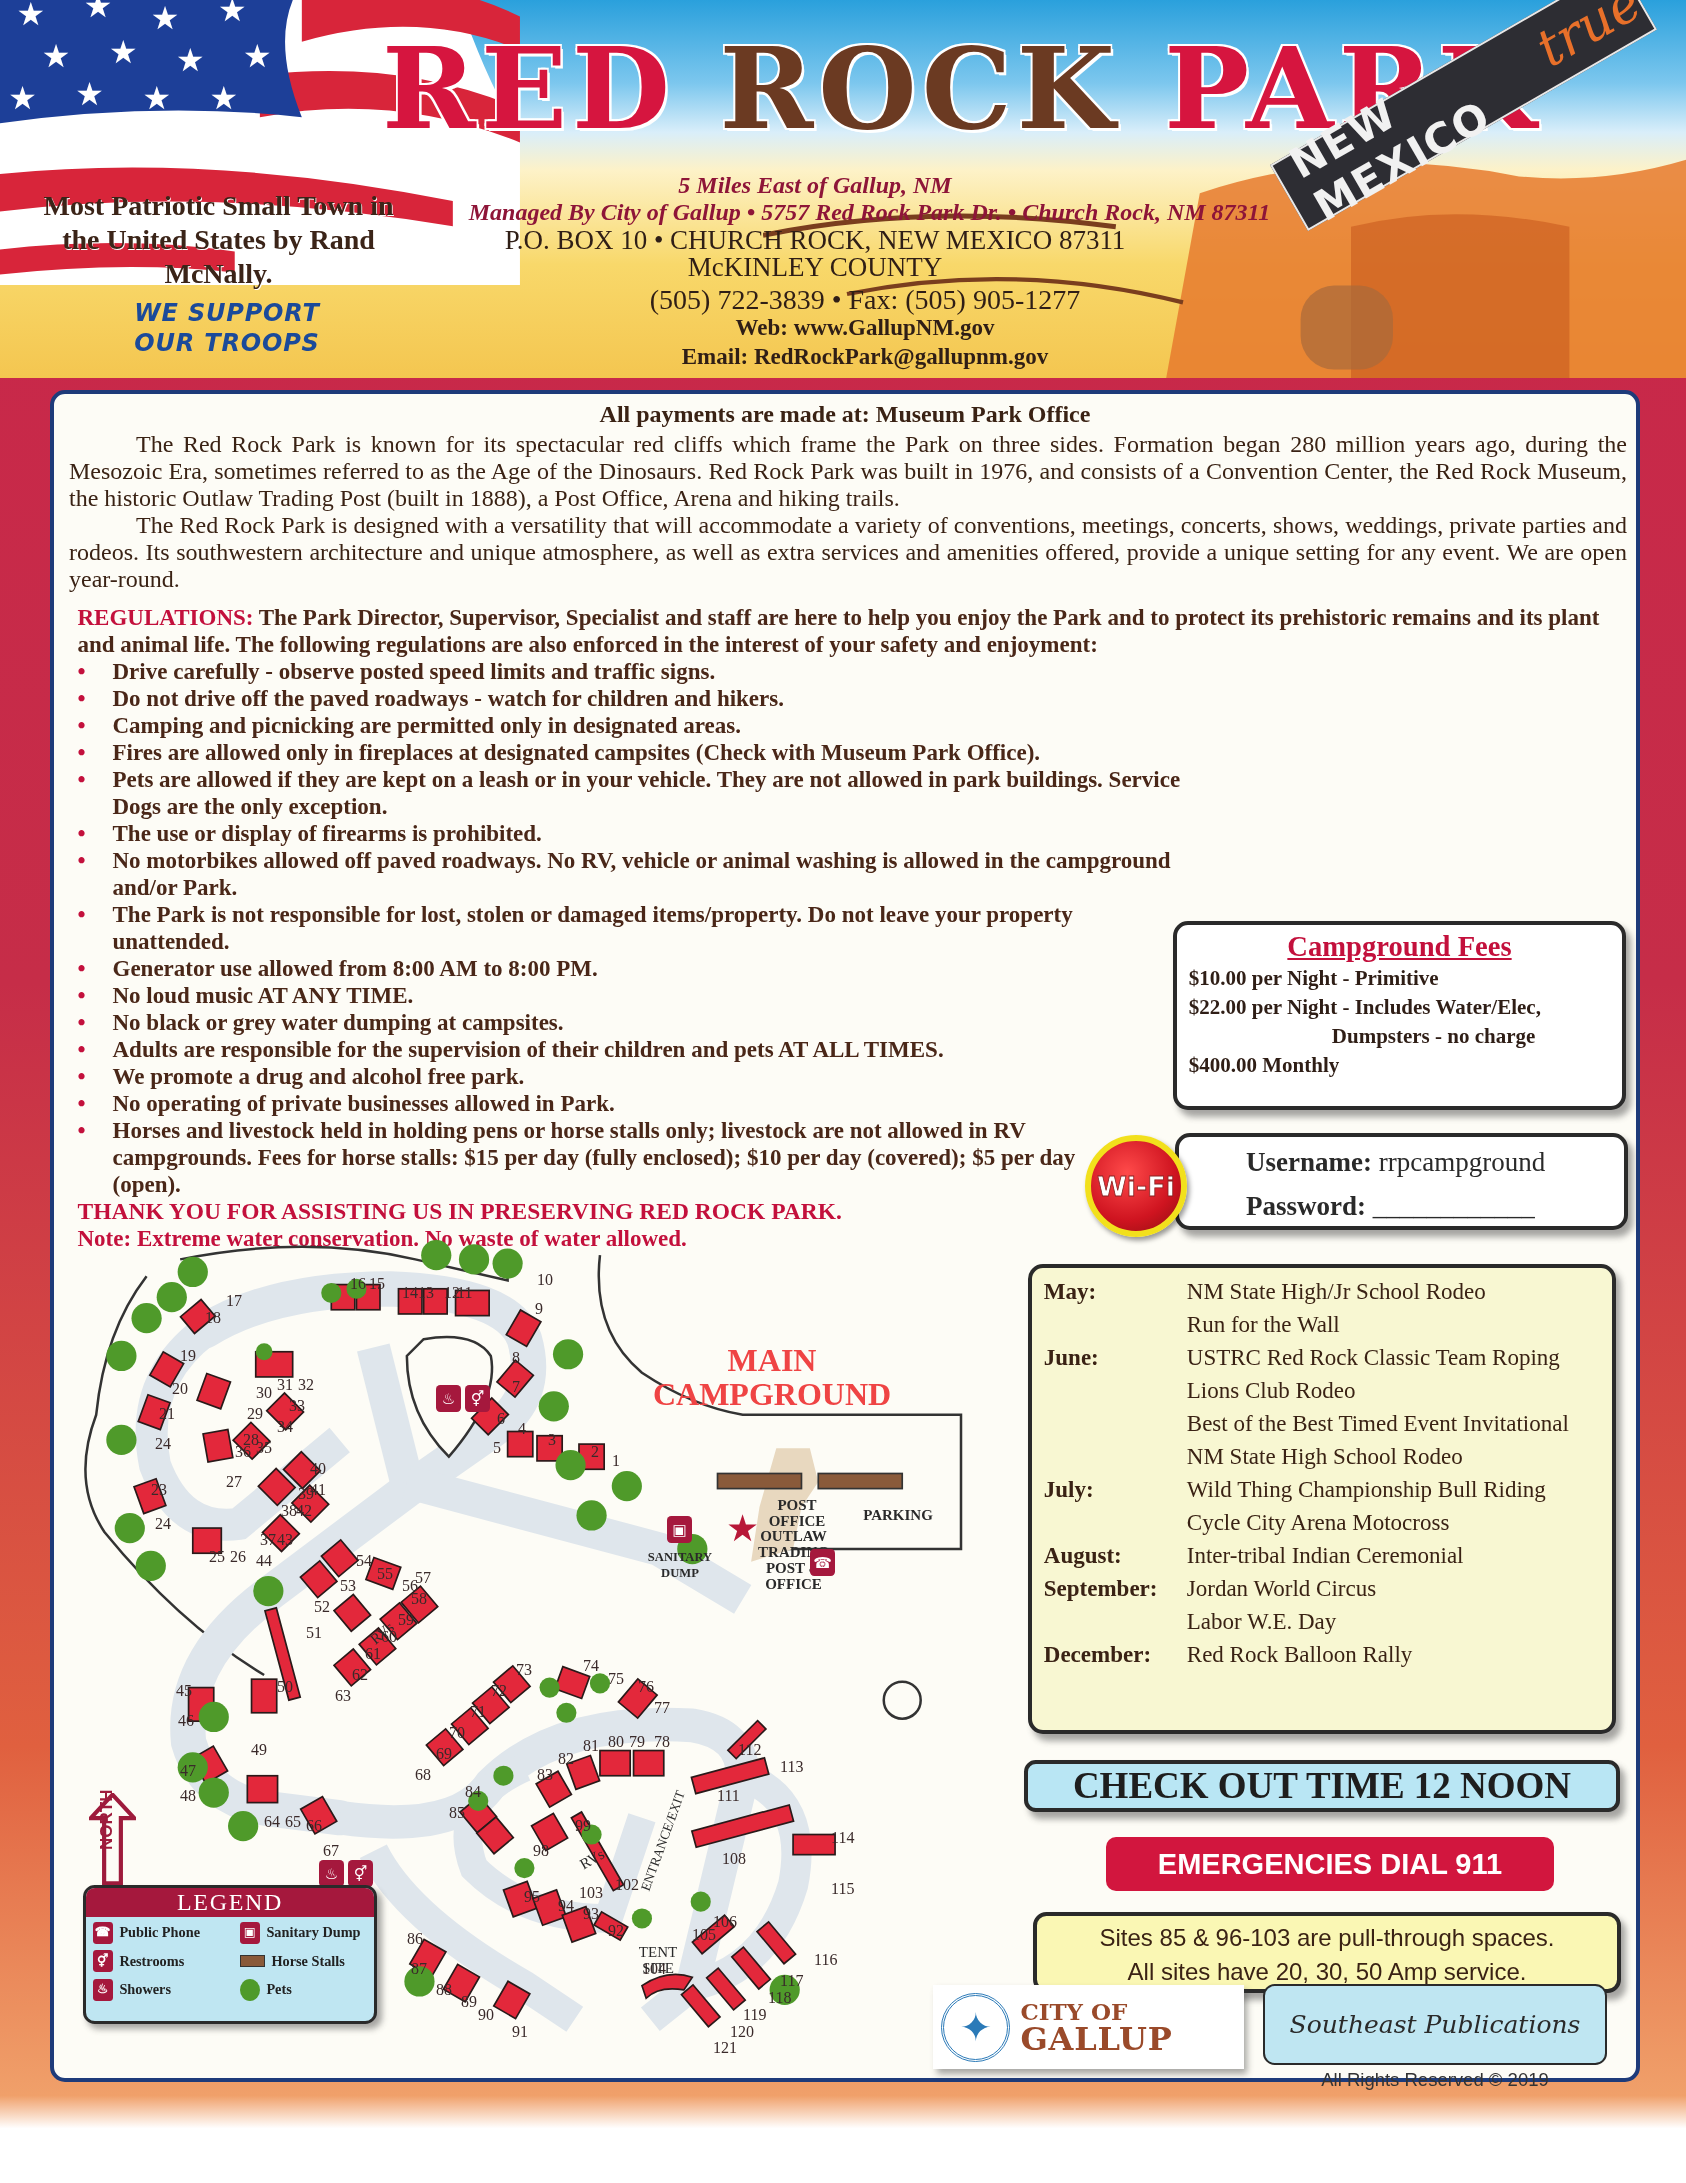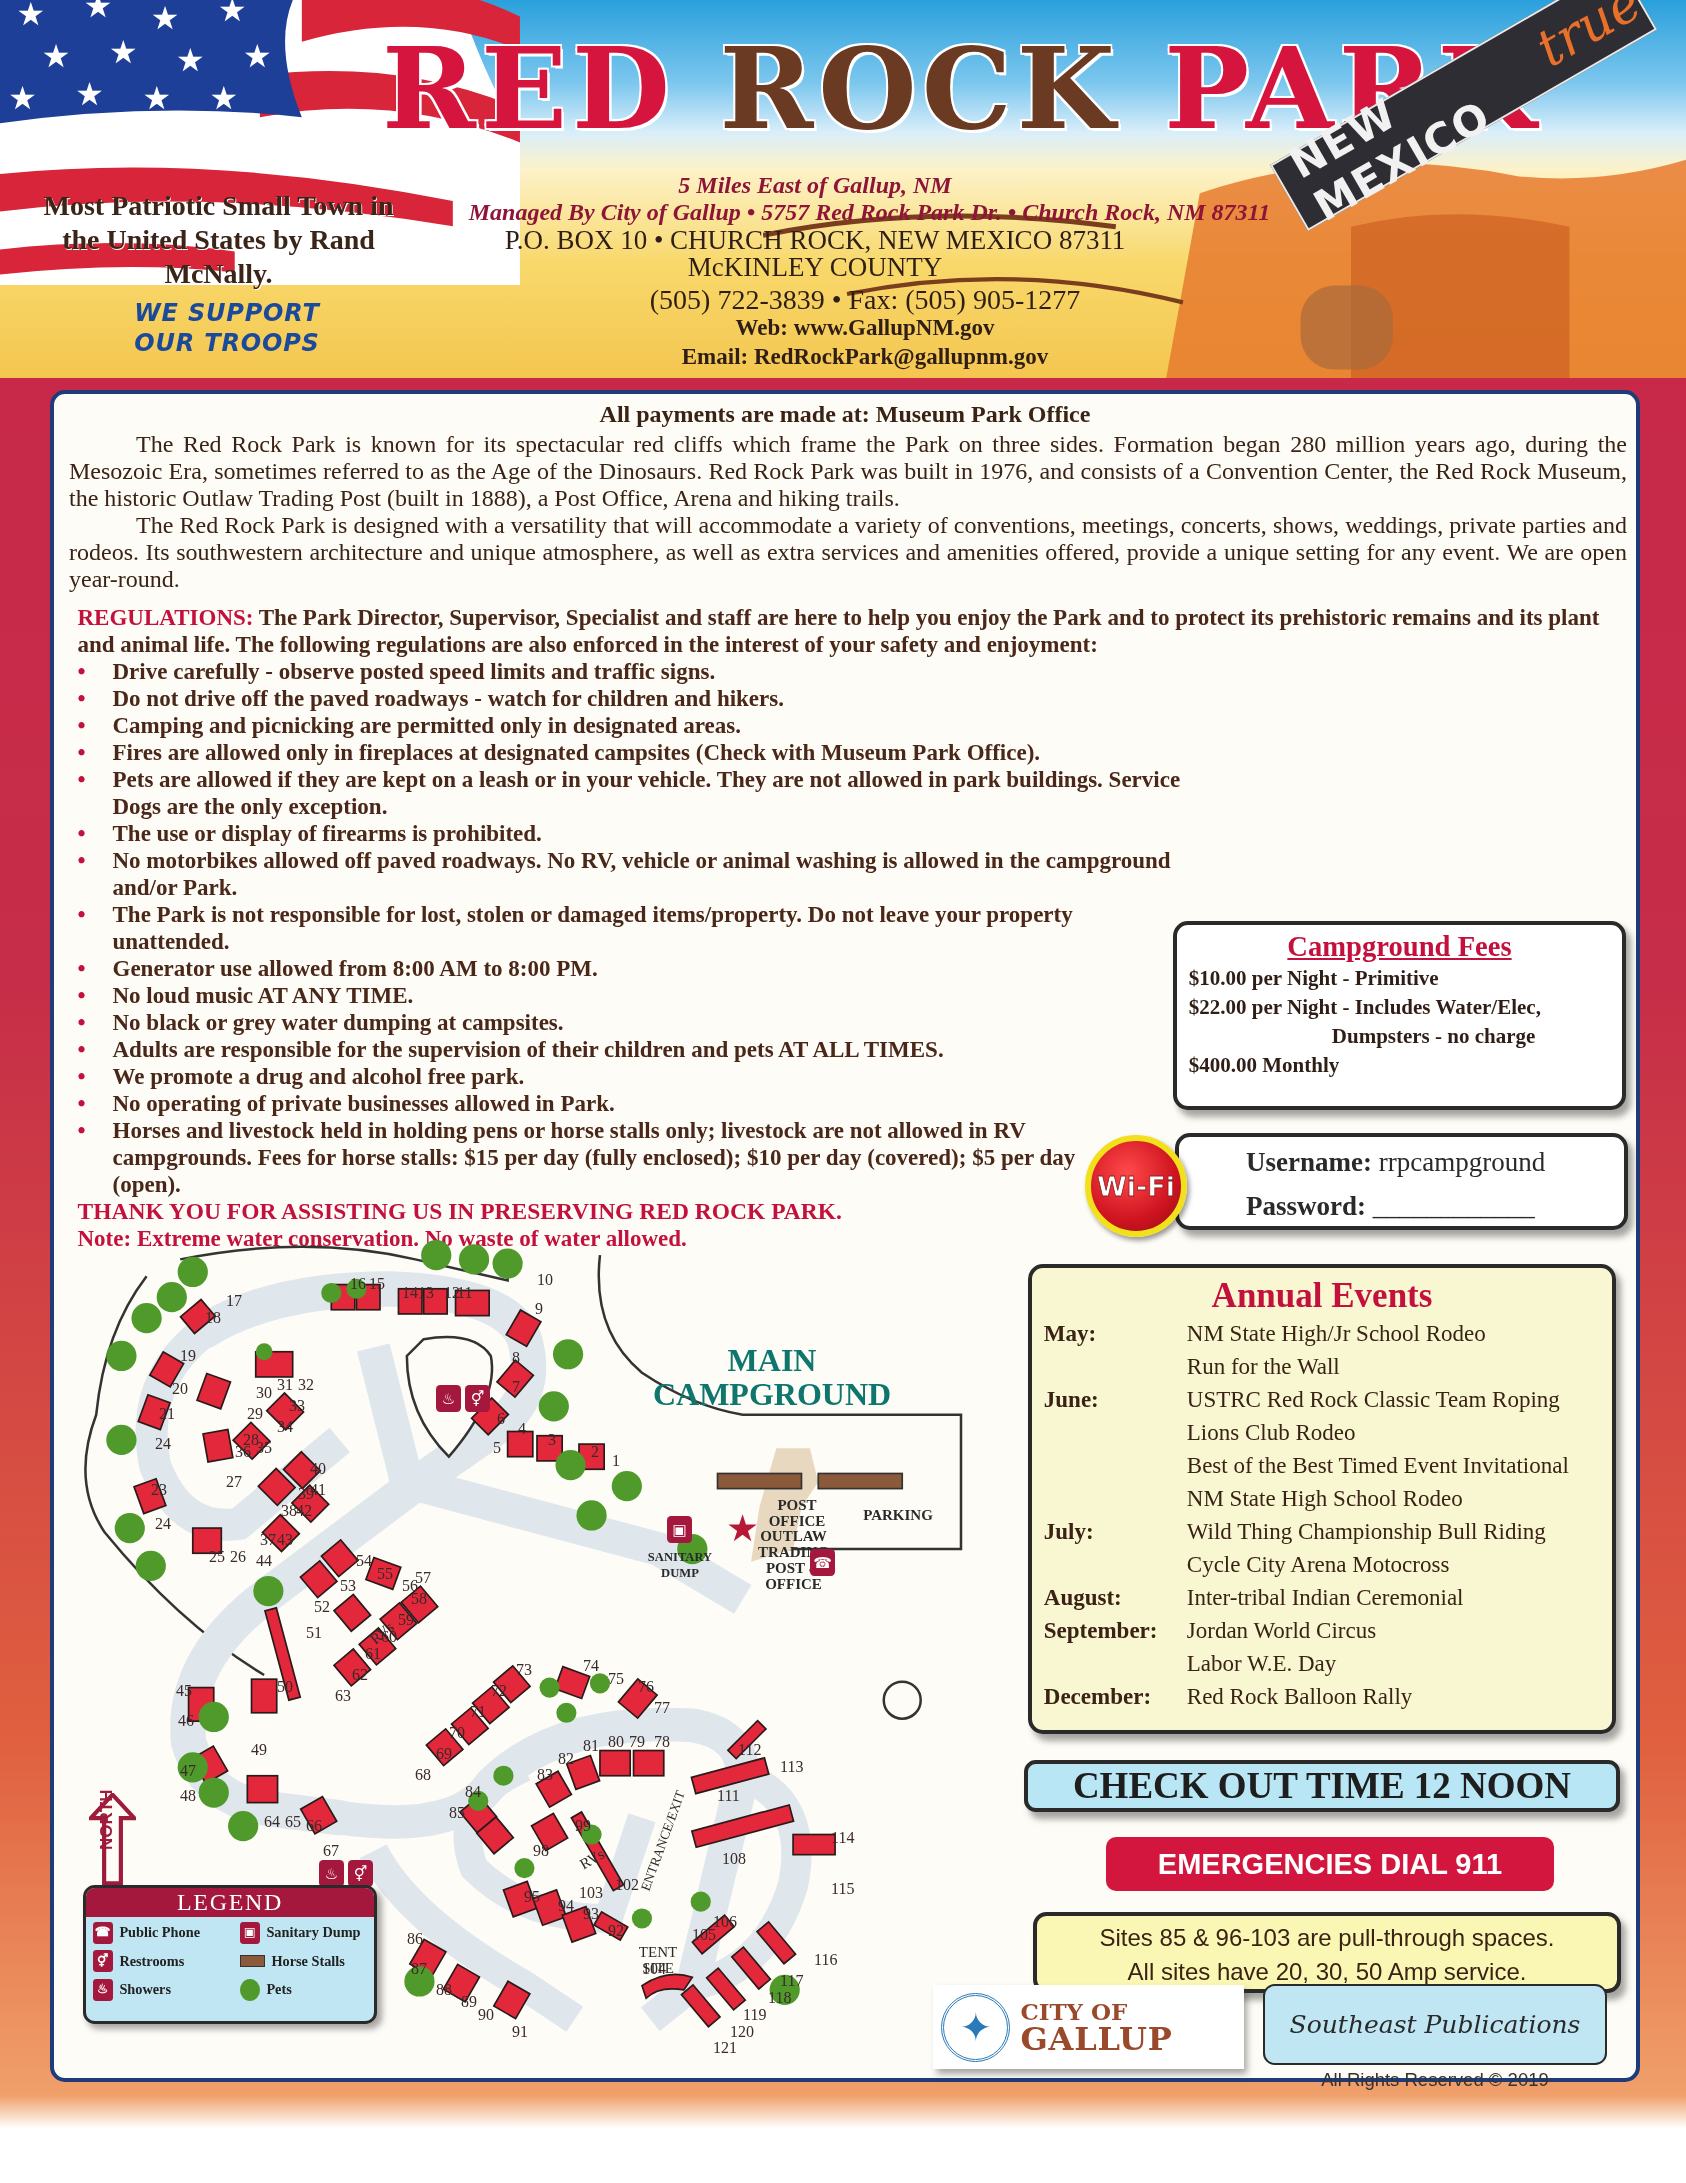--- a/index.html
+++ b/index.html
@@ -141,21 +141,21 @@
     position: absolute; left: 1209px; top: 1675px; width: 344px; text-align: center;
     font-family: "Liberation Sans", sans-serif; font-size: 18.5px; color: #333;
   }
 
   
   .map { position: absolute; left: 0; top: 836px; width: 966px; height: 848px; }
   .map svg { position: absolute; left: 0; top: 0; }
   .site-num { position: absolute; font-size: 16px; color: #3a2a2a; line-height: 1; }
   .main-cg {
     position: absolute; left: 588px; top: 113px; width: 260px; text-align: center;
-    color: #0f766e; font-weight: bold; font-size: 32px; line-height: 34px;
+    color: #ef4444; font-weight: bold; font-size: 32px; line-height: 34px;
   }
   .map-label { position: absolute; font-weight: bold; color: #2a2a2a; font-size: 15px; line-height: 16px; text-align: center; }
   .north {
     position: absolute; left: 35px; top: 563px; width: 47px; height: 92px;
   }
   .north span { position: absolute; left: 8.4px; top: 57px; transform: rotate(-90deg); transform-origin: left top; font-family: "Liberation Sans", sans-serif; font-weight: bold; color: #9e1b3c; font-size: 17px; }
   .legend {
     position: absolute; left: 29px; top: 655px; width: 294px; height: 139px;
     border: 3.4px solid #2a2a2a; border-radius: 11.8px; overflow: hidden;
     box-shadow: 4.2px 5px 6.7px rgba(60,60,60,.45); background: #bfe6f2;
@@ -269,21 +269,20 @@
     <div>$400.00 Monthly</div>
   </div>
 
   <div class="wifi-badge">Wi-Fi</div>
   <div class="boxed wifi-box">
     <div><b>Username:</b> <span>rrpcampground</span></div>
     <div><b>Password:</b> <span>____________</span></div>
   </div>
 
   <div class="boxed events">
-    <h3>Annual Events</h3>
     <div class="row">
         <span class="month">May:</span>
         <span>NM State High/Jr School Rodeo</span>
       </div>
     <div class="row">
         <span class="month"></span>
         <span>Run for the Wall</span>
       </div>
     <div class="row">
         <span class="month">June:</span>

